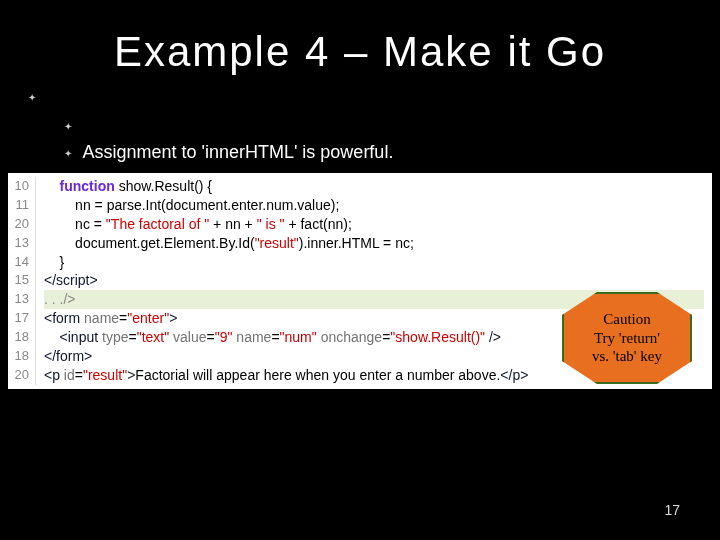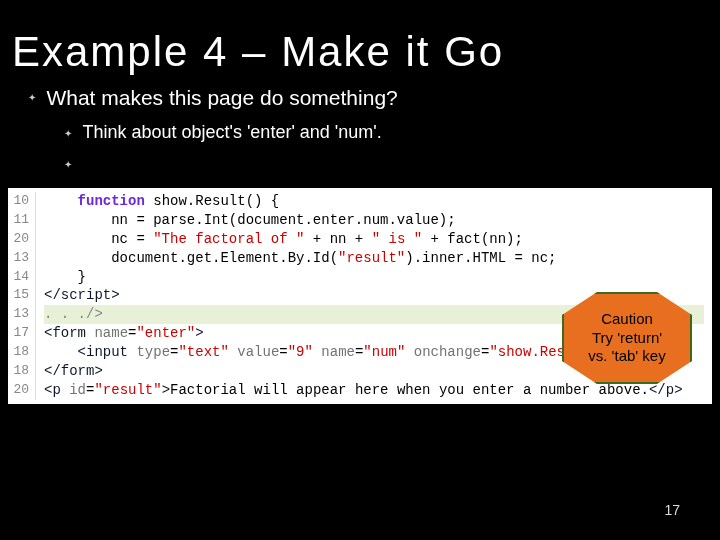--- a/index.html
+++ b/index.html
@@ -8,25 +8,25 @@
     height: 540px;
     background: #000;
     font-family: Arial, sans-serif;
     position: relative;
     overflow: hidden;
   }
   .slide-title {
     font-family: "Century Gothic", Arial, sans-serif;
     font-size: 42px;
     color: #fff;
+    text-align: center;
     padding-top: 28px;
     letter-spacing: 2px;
     font-weight: normal;
     text-shadow: 0 0 2px rgba(0,0,0,0.9);
-    padding-left: 12px;
   }
   .bullets {
     padding: 10px 28px 0 28px;
     color: #fff;
   }
   .b1 {
     display: flex;
     align-items: flex-start;
     font-size: 21px;
     font-family: "Century Gothic", Arial, sans-serif;
@@ -43,22 +43,22 @@
     text-shadow: 0 0 2px rgba(0,0,0,0.7);
   }
   .bullet-icon {
     font-size: 10px;
     margin-right: 10px;
     margin-top: 6px;
     color: #ccc;
   }
   .code-block {
     background: #fff;
-    margin: 18px 8px 0 8px;
-    font-family: Liberation Mono, monospace;
+    margin: 10px 8px 0 8px;
+    font-family: Liberation Sans, sans-serif;
     font-size: 14px;
     display: flex;
     line-height: 1.35;
     padding: 4px 0;
   }
   .gutter {
     width: 28px;
     text-align: right;
     color: #888;
     padding-right: 6px;
@@ -79,20 +79,21 @@
   .comment { color: #888; }
   .highlight { background: #e8f0d8; display: block; width: 660px; }
   .callout {
     position: absolute;
     right: 28px;
     top: 292px;
     width: 130px;
     height: 92px;
     display: flex;
     justify-content: center;
+    font-family: Liberation Serif, serif;
   }
   .octagon {
     width: 130px;
     height: 92px;
     background: #e76f1f;
     border: 2px solid #3a6b1f;
     clip-path: polygon(27% 0, 73% 0, 100% 25%, 100% 75%, 73% 100%, 27% 100%, 0 75%, 0 25%);
     display: flex;
     flex-direction: column;
     align-items: center;
@@ -128,28 +129,27 @@
   }
 </style>
 </head>
 <body>
 
 <h1 class="slide-title">Example 4 – Make it Go</h1>
 
 <div class="bullets">
   <div class="b1">
     <span class="bullet-icon">✦</span>
-    <span>What makes this page do something?</span>
   </div>
   <div class="b2">
     <span class="bullet-icon">✦</span>
-    <span>Think about object's 'enter' and 'num'.</span>
   </div>
   <div class="b2">
     <span class="bullet-icon">✦</span>
+    <span>Assignment to 'innerHTML' is powerful.</span>
   </div>
 </div>
 
 <div class="code-block">
   <div class="gutter" id="gutter">
       <div>10</div>
       <div>11</div>
       <div>20</div>
       <div>13</div>
       <div>14</div>

